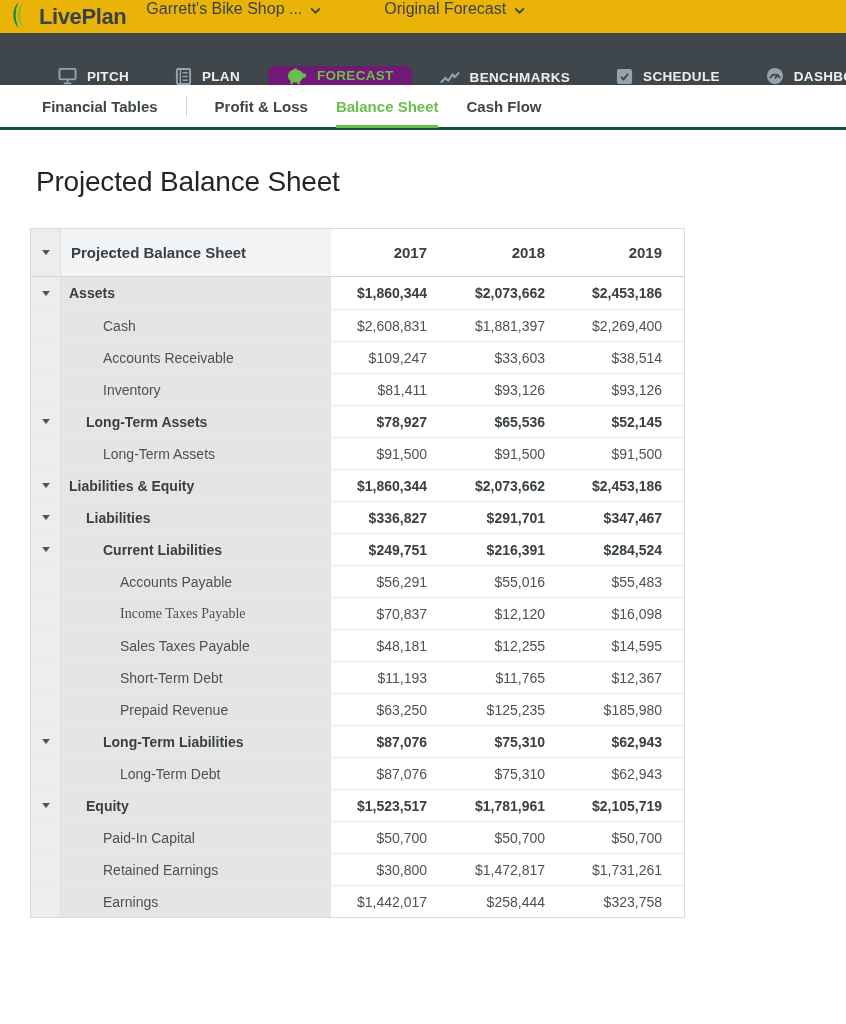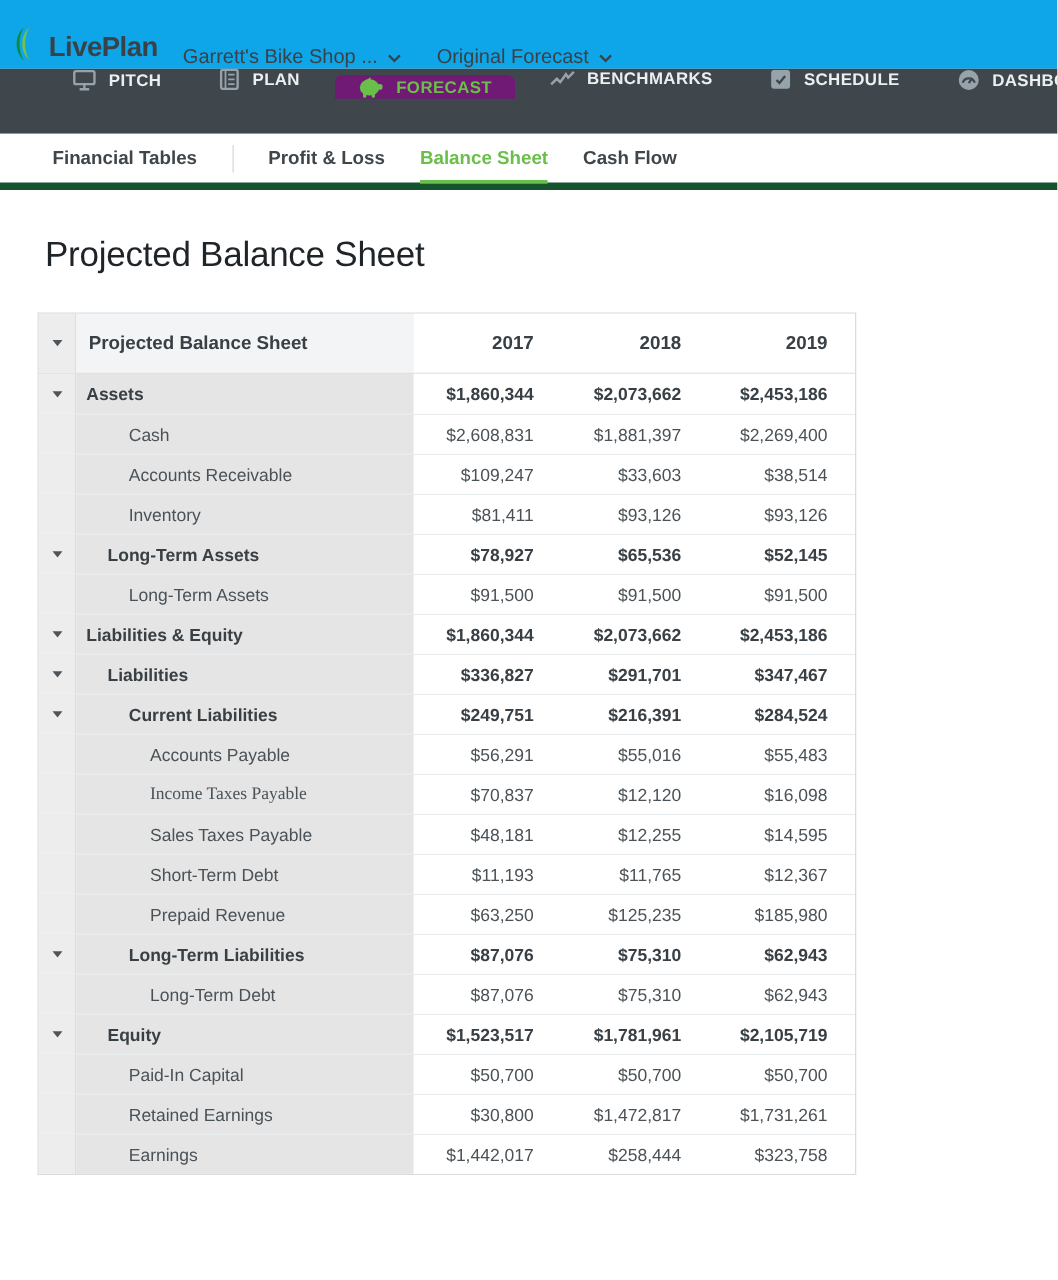--- a/index.html
+++ b/index.html
@@ -1,35 +1,35 @@
 <!DOCTYPE html>
 <html><head>
 <meta charset="utf-8">
 <style>
   * { margin:0; padding:0; box-sizing:border-box; }
   html,body { width:846px; height:1024px; background:#fff; overflow:hidden;
               font-family:"Liberation Sans", sans-serif; }
 
   
-  .topbar { height:55px; display:flex; align-items:flex-end; background:#0ea5e9; }
+  .topbar { height:33px; display:flex; align-items:flex-start; background:#eab308; }
   .logo { display:flex; align-items:center; margin-left:8px; cursor:pointer; }
   .logo-text { font-size:22px; font-weight:600; color:#3b4247; letter-spacing:-0.4px; margin-left:1px; }
   .selector { display:flex; align-items:center; gap:8px; font-size:16px; color:#3b4247; cursor:pointer; }
   .sel-company { margin-left:20px; }
-  .sel-forecast { margin-left:28px; }
-
-  
-  .navbar { height:52px; background:#3f474c; display:flex; align-items:flex-start; gap:10px; padding-left:40px; }
+  .sel-forecast { margin-left:63px; }
+
+  
+  .navbar { height:52px; background:#3f474c; display:flex; align-items:flex-end; gap:10px; padding-left:40px; }
   .tab { display:flex; align-items:center; gap:10px; padding:0 18px; color:#eceff0;
          font-size:13.5px; font-weight:700; letter-spacing:0.3px; cursor:pointer; white-space:nowrap; }
   .tab .icn { display:flex; align-items:center; }
   .tab.active { background:#701a75; border-radius:6px 6px 0 0; margin-top:5px; color:#6abf4a; }
 
   
-  .subnav { height:45px; background:#fff; border-bottom:6px solid #14532d;
+  .subnav { height:45px; background:#fff; border-bottom:3px solid #14532d;
             display:flex; align-items:center; padding-left:42px; }
   .subnav-item { font-size:15px; font-weight:700; color:#3e464b; margin-right:28px;
                  height:100%; display:flex; align-items:center; position:relative; cursor:pointer; }
   .subnav-item.active { color:#6abf4a; }
   .subnav-item.active::after { content:""; position:absolute; left:0; right:0; bottom:-1px;
                                height:3px; background:#6abf4a; }
   .vdivider { width:1px; height:22px; background:#d5d8da; margin-right:28px; }
 
   
   .page-title { margin:36px 0 0 36px; font-size:28px; font-weight:500; color:#1f2428; letter-spacing:-0.2px; }

